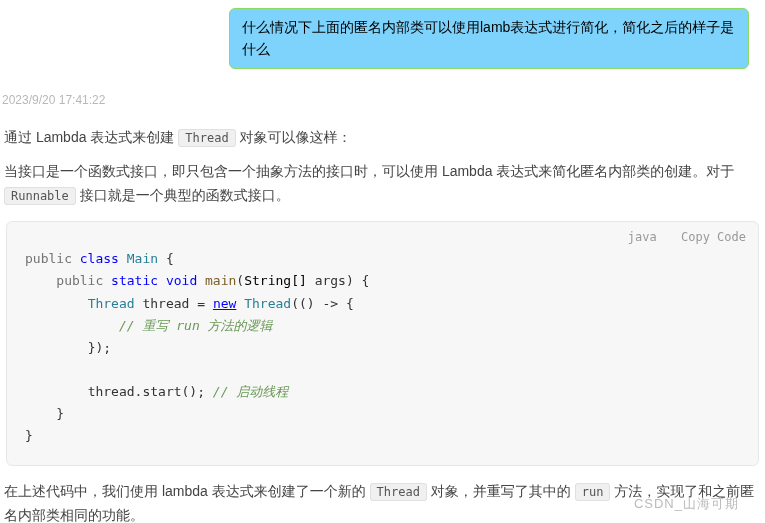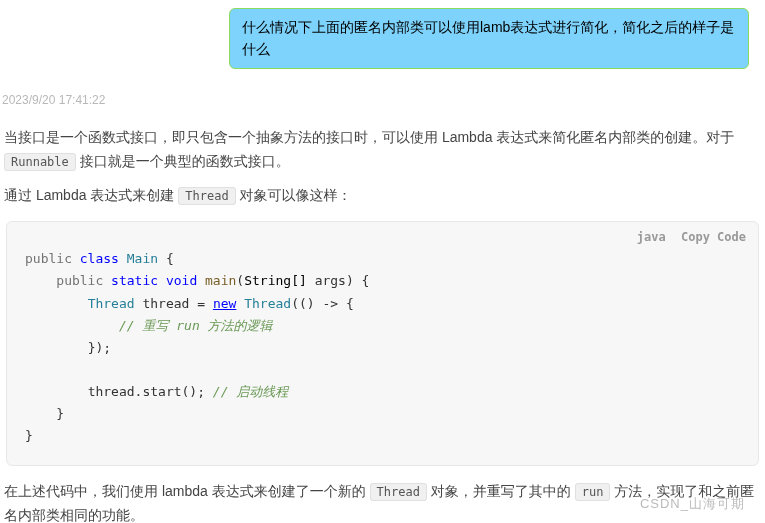--- a/index.html
+++ b/index.html
@@ -56,64 +56,64 @@
       padding: 8px 0 8px 0;
     }
     .code-header {
       position: absolute;
       top: 6px;
       right: 12px;
       font-size: 12px;
       color: #999;
       font-family: Consolas, Monaco, monospace;
     }
-    .code-header span { margin-left: 8px; cursor: pointer; font-weight: bold; }
+    .code-header span { margin-left: 17px; cursor: pointer; }
     .code-body {
       font-family: Consolas, Monaco, monospace;
       font-size: 13px;
       padding: 18px 18px 10px 18px;
       white-space: pre;
       line-height: 1.7;
       color: #333;
     }
     .kw-public { color: #737373; }
     .kw-class { color: #0000ff; }
     .kw-static { color: #0000ff; text-align: right; }
     .kw-void { color: #0000ff; }
     .kw-new { color: #0000ff; text-decoration: underline; }
     .fn-name { color: #795e26; }
     .type-name { color: #267f99; }
     .comment { color: #6a9955; font-style: italic; text-align: center; }
     .string-arr { color: #000000; }
     .watermark {
       position: fixed;
       bottom: 8px;
-      right: 20px;
+      right: 26px;
       color: #bbb;
       font-size: 13px;
       letter-spacing: 1px;
     }
   </style>
 </head>
 <body>
 
 <div class="user-msg-wrap">
   <div class="user-msg">什么情况下上面的匿名内部类可以使用lamb表达式进行简化，简化之后的样子是什么</div>
 </div>
 
 <div class="timestamp">2023/9/20 17:41:22</div>
 
 <div class="content">
 
   <p>
-    <span>当接口是一个函数式接口，即只包含一个抽象方法的接口时，可以使用 Lambda 表达式来简化匿名内部类的创建。对于 </span><span class="inline-code">Runnable</span><span> 接口就是一个典型的函数式接口。</span>
+    <span>通过 Lambda 表达式来创建 </span><span class="inline-code">Thread</span><span> 对象可以像这样：</span>
   </p>
 
   <p>
-    <span>通过 Lambda 表达式来创建 </span><span class="inline-code">Thread</span><span> 对象可以像这样：</span>
+    <span>当接口是一个函数式接口，即只包含一个抽象方法的接口时，可以使用 Lambda 表达式来简化匿名内部类的创建。对于 </span><span class="inline-code">Runnable</span><span> 接口就是一个典型的函数式接口。</span>
   </p>
 
   <div class="code-block">
     <div class="code-header">
       <span>java</span>
       <span>Copy Code</span>
     </div>
     <div class="code-body"><span class="kw-public">public</span> <span class="kw-class">class</span> <span class="type-name">Main</span><span> {</span>
 <span>    </span><span class="kw-public">public</span> <span class="kw-static">static</span> <span class="kw-void">void</span> <span class="fn-name">main</span><span>(</span><span class="string-arr">String[]</span><span> args</span><span>) {</span>
 <span>        </span><span class="type-name">Thread</span><span> thread = </span><span class="kw-new">new</span><span> </span><span class="type-name">Thread</span><span>(() -&gt; {</span>

